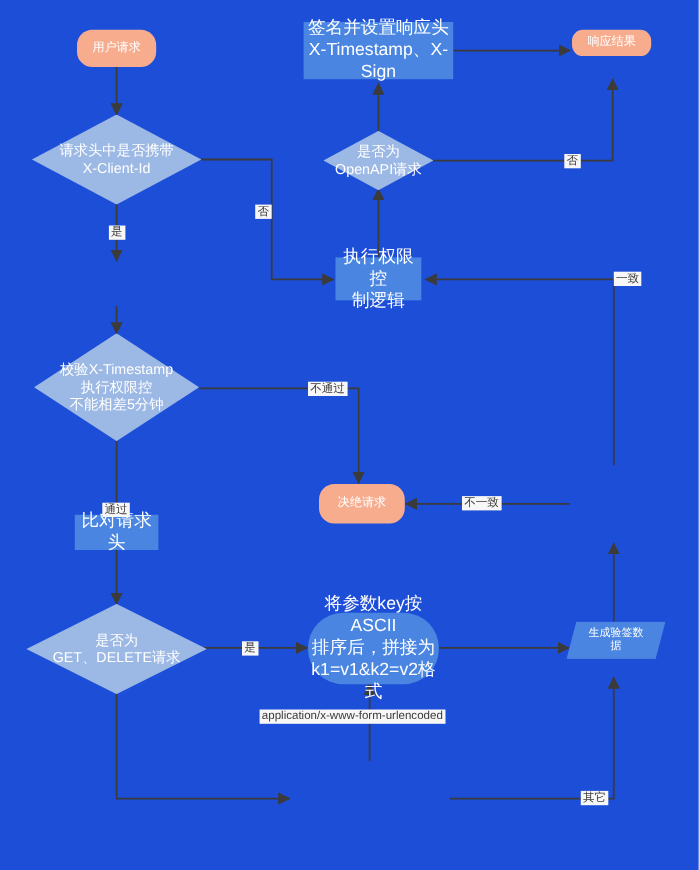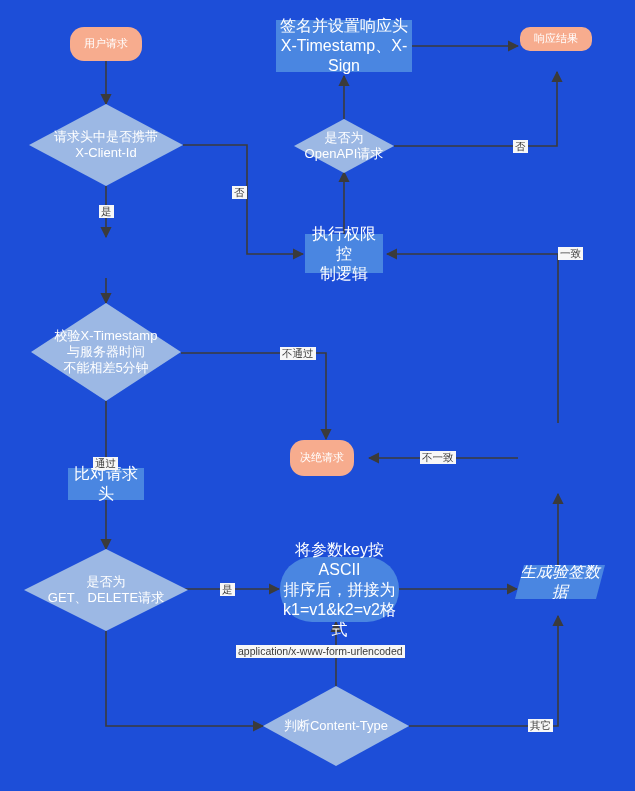--- a/index.html
+++ b/index.html
@@ -41,23 +41,22 @@
     background: #4a86e1;
     font-size: 16px;
   }
   .node.terminal {
     background: #f7ac8e;
     border-radius: 14px;
     font-size: 11px;
   }
   .node.parallelogram {
     background: #4a86e1;
-    font-size: 16px;
+    font-size: 10px;
     clip-path: polygon(10% 0%, 100% 0%, 90% 100%, 0% 100%);
-    font-style: italic;
   }
   .diamond {
     position: absolute;
     z-index: 2;
   }
   .diamond .shape {
     position: absolute;
     left: 0; top: 0;
     width: 100%; height: 100%;
     background: #9cb8e4;
@@ -167,25 +166,25 @@
 
 
   <div class="node rect" style="left:305px; top:234px; width:78px; height:39px;">
     <span>执行权限控
 制逻辑</span>
   </div>
 
   <div class="diamond" style="left:31px; top:303px; width:150px; height:98px;">
     <div class="shape"></div>
     <div class="dlabel">校验X-Timestamp
-与服务器时间
+执行权限控
 不能相差5分钟</div>
   </div>
 
-  <div class="node terminal" style="left:290px; top:440px; width:64px; height:36px;">
+  <div class="node terminal" style="left:290px; top:440px; width:78px; height:36px;">
     <span>决绝请求</span>
   </div>
 
 
   <div class="node rect" style="left:68px; top:468px; width:76px; height:32px;">
     <span>比对请求头</span>
   </div>
 
   <div class="diamond" style="left:24px; top:549px; width:164px; height:82px;">
     <div class="shape"></div>
@@ -197,24 +196,20 @@
     <span>将参数key按ASCII
 排序后，拼接为
 k1=v1&amp;k2=v2格式</span>
   </div>
 
   <div class="node parallelogram" style="left:515px; top:565px; width:90px; height:34px;">
     <span>生成验签数
 据</span>
   </div>
 
-  <div class="diamond" style="left:263px; top:686px; width:146px; height:80px;">
-    <div class="shape"></div>
-    <div class="dlabel">判断Content-Type</div>
-  </div>
 
   <div class="edge-label" style="left:99px; top:205px;">是</div>
 
   <div class="edge-label" style="left:232px; top:186px;">否</div>
 
   <div class="edge-label" style="left:280px; top:347px;">不通过</div>
 
   <div class="edge-label" style="left:93px; top:429px;margin-top:28px;">通过</div>
 
   <div class="edge-label" style="left:220px; top:583px;">是</div>

